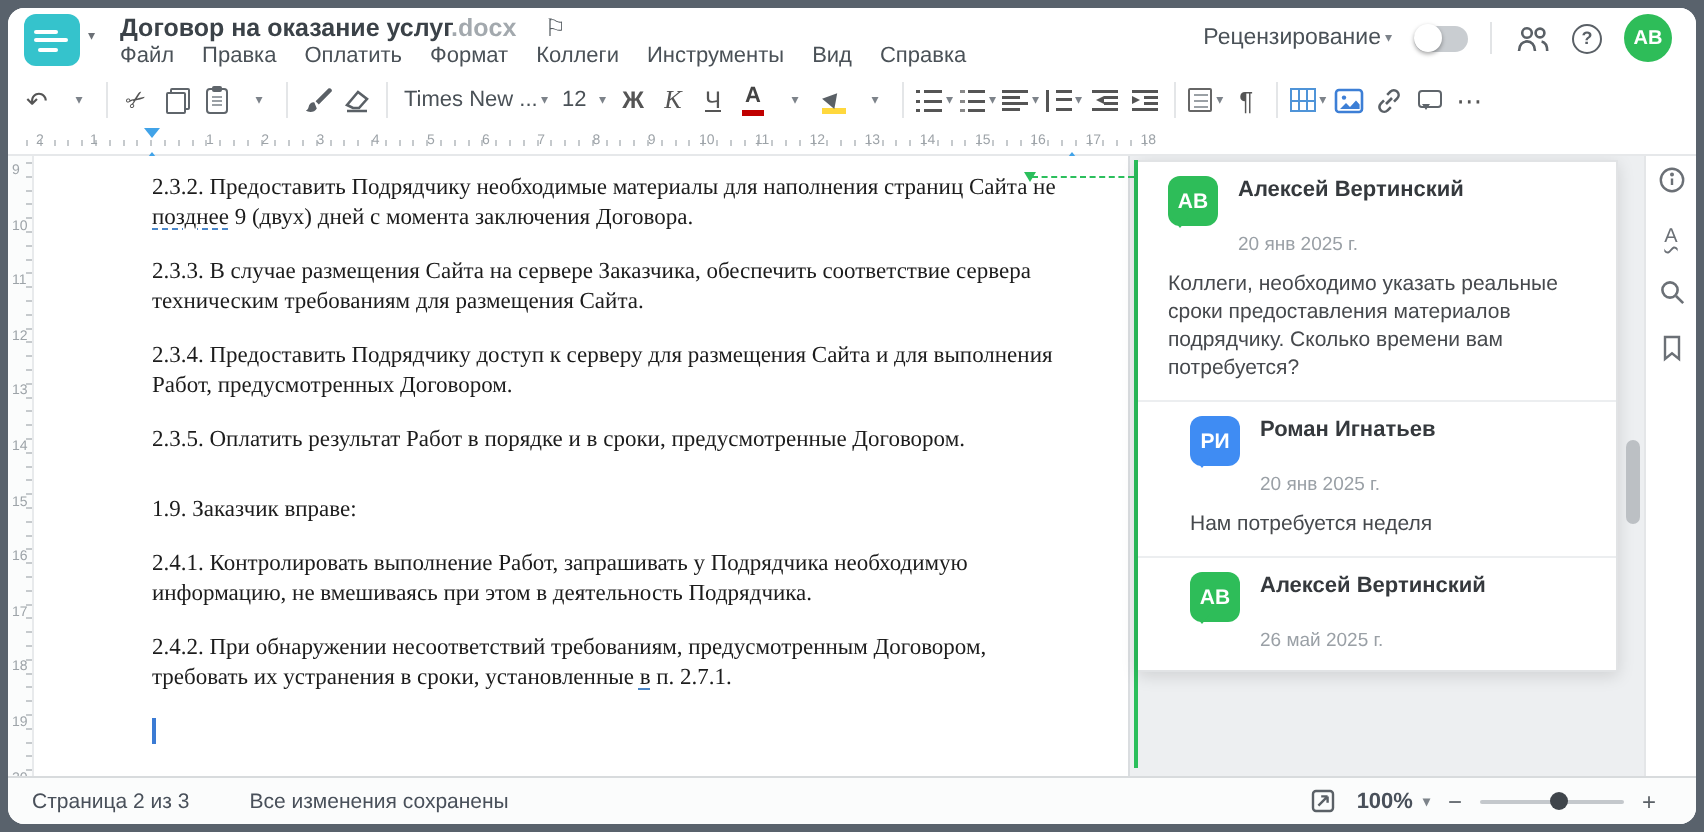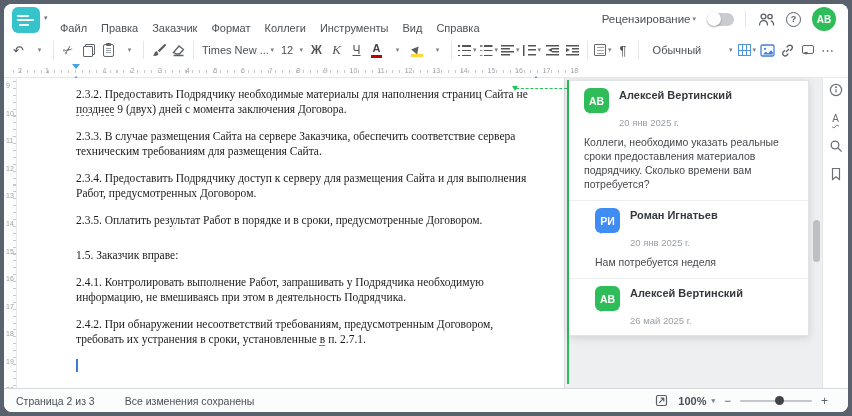--- a/index.html
+++ b/index.html
@@ -158,24 +158,27 @@
 
 <div class="window">
 
   <div class="header">
     <div class="logo">
         <i></i>
         <i></i>
         <i></i>
       </div>
     <span class="logo-caret">▾</span>
+    <div class="title-row">
+      <span>Договор на оказание услуг</span><span class="title-ext">.docx</span><span class="flag">⚐</span>
+    </div>
     <div class="menu-row">
         <span class="menu-item">Файл</span>
         <span class="menu-item">Правка</span>
-        <span class="menu-item">Заказчик</span>
+        <span class="menu-item">Оплатить</span>
         <span class="menu-item">Формат</span>
         <span class="menu-item">Коллеги</span>
         <span class="menu-item">Инструменты</span>
         <span class="menu-item">Вид</span>
         <span class="menu-item">Справка</span>
       </div>
     <div class="header-right">
       <span class="review-label">
         <span>Рецензирование</span>
         <span class="caret">▾</span>
@@ -283,24 +286,20 @@
       </span>
     <span class="sep"></span>
     <span class="tbtn">
         <span class="i-parabox"></span>
         <span class="caret">▾</span>
       </span>
     <span class="tbtn">
         <span class="glyph">¶</span>
       </span>
     <span class="sep"></span>
-    <span class="combo style">
-      <span>Обычный</span>
-      <span class="caret">▾</span>
-    </span>
     <span class="tbtn">
         <span class="i-table"></span>
         <span class="caret">▾</span>
       </span>
     <span class="tbtn">
       <svg width="15" height="13" viewBox="0 0 15 13">
         <rect x="1" y="1" width="13" height="11" rx="1.5" fill="none" stroke="#3d7fd6" stroke-width="1.3"></rect>
         <circle cx="5" cy="4.8" r="1.1" fill="#3d7fd6"></circle>
         <path d="M3 10.5l3-3 2 2 3-3.2 1.8 2v2.2z" fill="#3d7fd6"></path>
       </svg>
@@ -361,21 +360,21 @@
         <span class="ruler-num" style="top: 280px; left: 2px;">19</span>
         <span class="ruler-num" style="top: 307.6px; left: 2px;">20</span>
       </div>
 
     <div class="page">
       <div id="docText">
           <div class="para"><span>2.3.2. Предоставить Подрядчику необходимые материалы для наполнения страниц Сайта не </span><span class="tracked">позднее</span><span> 9 (двух) дней с момента заключения Договора.</span></div>
           <div class="para"><span>2.3.3. В случае размещения Сайта на сервере Заказчика, обеспечить соответствие сервера техническим требованиям для размещения Сайта.</span></div>
           <div class="para"><span>2.3.4. Предоставить Подрядчику доступ к серверу для размещения Сайта и для выполнения Работ, предусмотренных Договором.</span></div>
           <div class="para"><span>2.3.5. Оплатить результат Работ в порядке и в сроки, предусмотренные Договором.</span></div>
-          <div class="para"><span>1.5. Заказчик вправе:</span></div>
+          <div class="para"><span>1.9. Заказчик вправе:</span></div>
           <div class="para"><span>2.4.1. Контролировать выполнение Работ, запрашивать у Подрядчика необходимую информацию, не вмешиваясь при этом в деятельность Подрядчика.</span></div>
           <div class="para"><span>2.4.2. При обнаружении несоответствий требованиям, предусмотренным Договором, требовать их устранения в сроки, установленные </span><span class="tracked">в</span><span> п. 2.7.1.</span></div>
           <div class="para"><span class="cursor"></span></div>
         </div>
     </div>
 
     <div class="anchor-arrow"></div>
     <div class="anchor-line"></div>
     <div class="green-line"></div>
 

